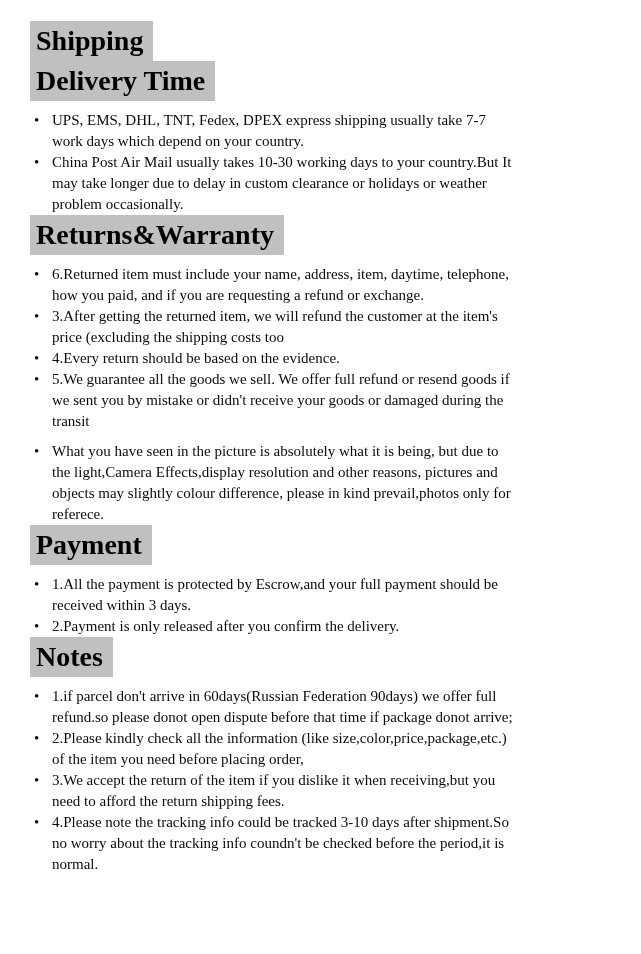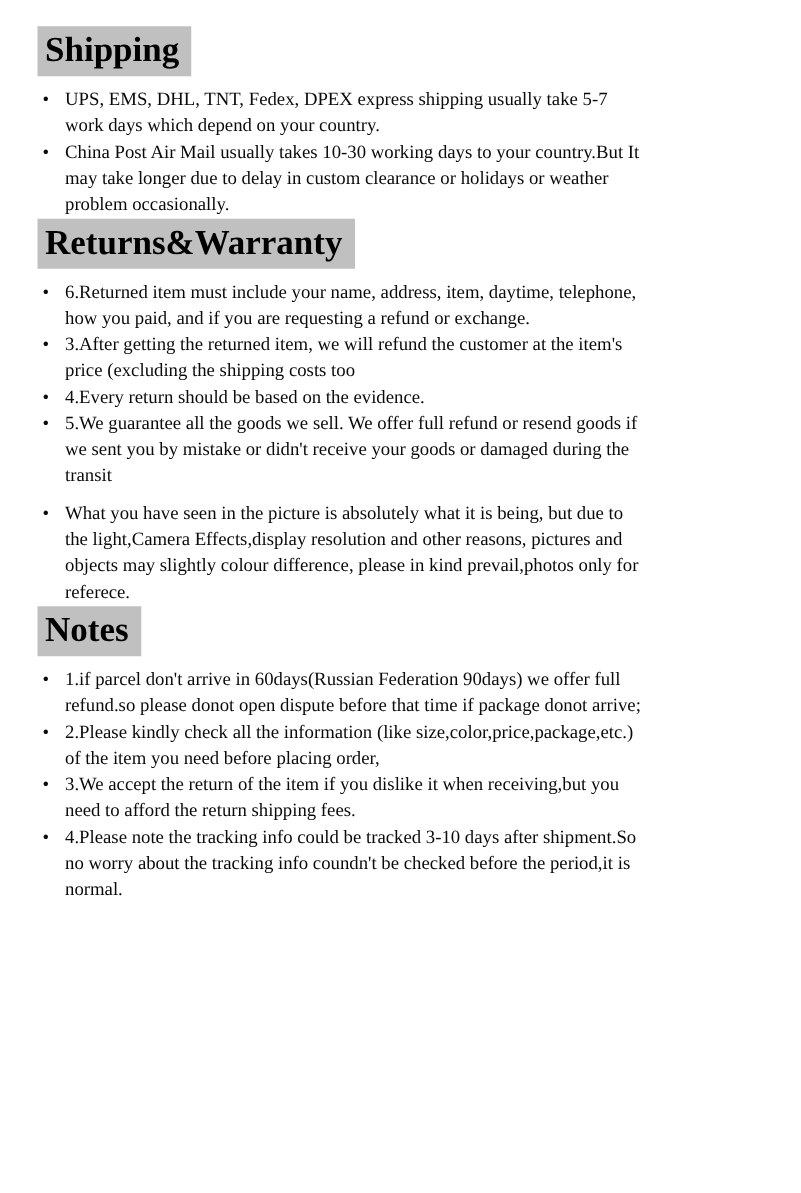--- a/index.html
+++ b/index.html
@@ -58,42 +58,50 @@
 </head>
 <body>
 
 <div class="doc">
 
   <section>
     <h1 class="heading-row"><span class="hl">Shipping</span></h1>
   </section>
 
   <section>
+    <h1 class="heading-row"><span class="hl">Delivery Time</span></h1>
     <ul class="bullets">
-      <li>UPS, EMS, DHL, TNT, Fedex, DPEX express shipping usually take 5-7 work days which depend on your country.</li>
+      <li>UPS, EMS, DHL, TNT, Fedex, DPEX express shipping usually take 7-7 work days which depend on your country.</li>
       <li>China Post Air Mail usually takes 10-30 working days to your country.But It may take longer due to delay in custom clearance or holidays or weather problem occasionally.</li>
     </ul>
   </section>
 
   <section>
     <h1 class="heading-row"><span class="hl">Returns&amp;Warranty</span></h1>
     <ul class="bullets">
       <li>6.Returned item must include your name, address, item, daytime, telephone, how you paid, and if you are requesting a refund or exchange.</li>
       <li>3.After getting the returned item, we will refund the customer at the item's price (excluding the shipping costs too</li>
       <li>4.Every return should be based on the evidence.</li>
       <li>5.We guarantee all the goods we sell. We offer full refund or resend goods if we sent you by mistake or didn't receive your goods or damaged during the transit</li>
     </ul>
   </section>
 
   <section>
     <ul class="bullets">
       <li>What you have seen in the picture is absolutely what it is being, but due to the light,Camera Effects,display resolution and other reasons, pictures and objects may slightly colour difference, please in kind prevail,photos only for referece.</li>
     </ul>
   </section>
 
+  <section>
+    <h1 class="heading-row"><span class="hl">Payment</span></h1>
+    <ul class="bullets">
+      <li>1.All the payment is protected by Escrow,and your full payment should be received within 3 days.</li>
+      <li>2.Payment is only released after you confirm the delivery.</li>
+    </ul>
+  </section>
 
   <section>
     <h1 class="heading-row"><span class="hl">Notes</span></h1>
     <ul class="bullets">
       <li>1.if parcel don't arrive in 60days(Russian Federation 90days) we offer full refund.so please donot open dispute before that time if package donot arrive;</li>
       <li>2.Please kindly check all the information (like size,color,price,package,etc.) of the item you need before placing order,</li>
       <li>3.We accept the return of the item if you dislike it when receiving,but you need to afford the return shipping fees.</li>
       <li>4.Please note the tracking info could be tracked 3-10 days after shipment.So no worry about the tracking info coundn't be checked before the period,it is normal.</li>
     </ul>
   </section>

